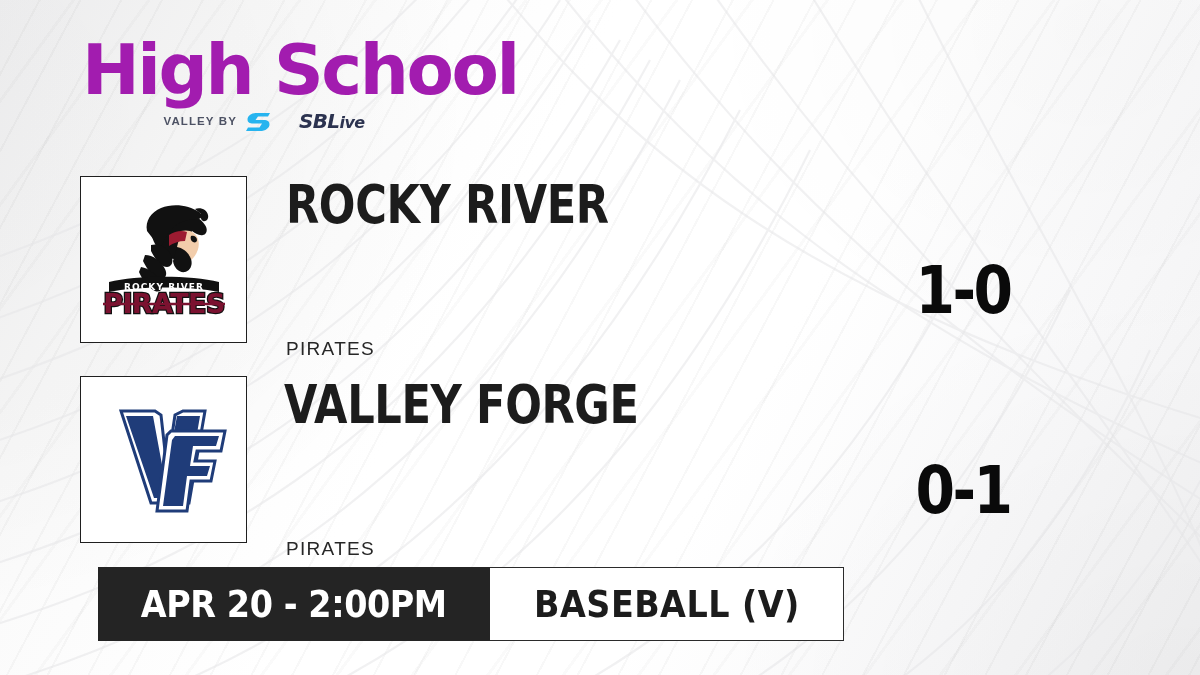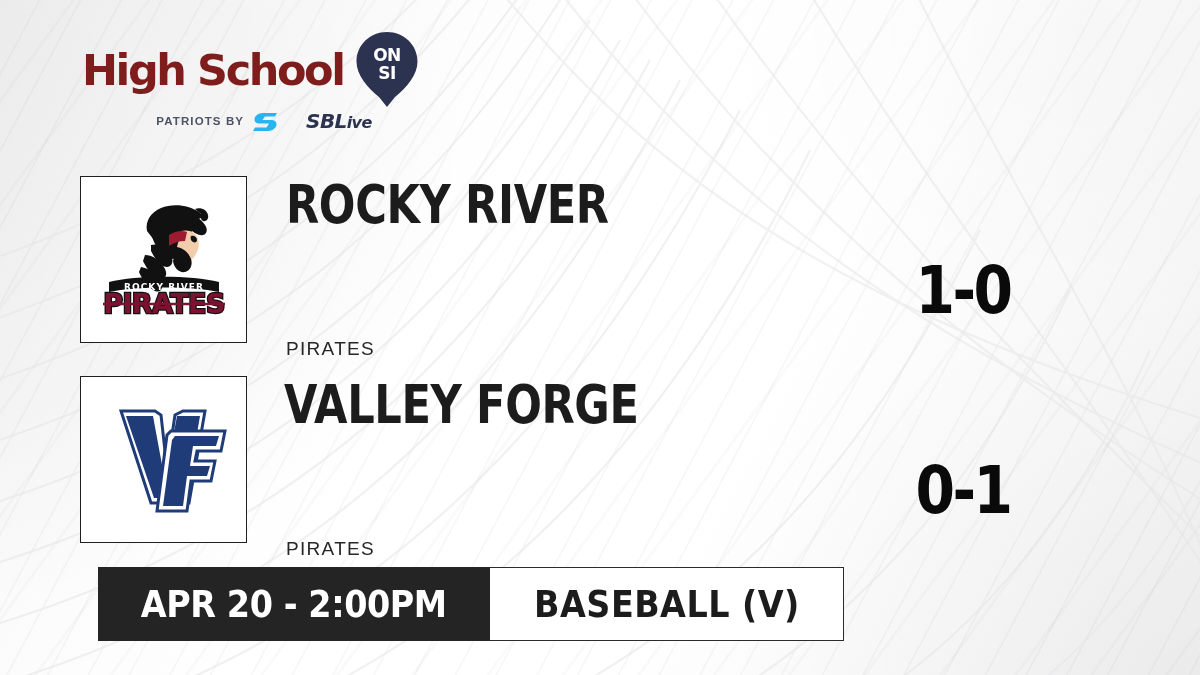--- a/index.html
+++ b/index.html
@@ -69,23 +69,23 @@
     width: 430px;
   }
   .brand-row {
     display: flex;
     align-items: center;
     height: 68px;
   }
   .brand-word {
     font-family: "DejaVu Sans", sans-serif;
     font-weight: bold;
-    font-size: 43px;
+    font-size: 69px;
     letter-spacing: -2.4px;
-    color: #7f1d1d;
+    color: #a21caf;
     line-height: 1;
     white-space: nowrap;
   }
   .brand-pin {
     position: relative;
     margin-left: 11px;
     width: 64px;
     height: 78px;
     flex: none;
   }
@@ -257,30 +257,23 @@
         <path d="M690 -40 C 860 210, 1030 370, 1255 590"></path>
         <path d="M790 -40 C 950 230, 1100 400, 1258 650"></path>
         <path d="M900 -40 C 1040 250, 1170 430, 1260 700"></path>
       </g>
     </svg>
   </div>
 
   <div id="brand">
     <div class="brand-row">
       <div class="brand-word">High School</div>
-      <div class="brand-pin">
-        <svg width="64" height="78" viewBox="0 0 64 78" xmlns="http://www.w3.org/2000/svg">
-          <path d="M32 1 C15 1 1.5 14 1.5 30.5 C1.5 44 12 56 24 66 L32 76 L40 66 C52 56 62.5 44 62.5 30.5 C62.5 14 49 1 32 1 Z" fill="#2c3350"></path>
-          <text x="32" y="30" text-anchor="middle" fill="#ffffff" font-family="DejaVu Sans, sans-serif" font-weight="bold" font-size="17" letter-spacing="-0.5">ON</text>
-          <text x="32" y="48" text-anchor="middle" fill="#ffffff" font-family="DejaVu Sans, sans-serif" font-weight="bold" font-size="17" letter-spacing="-0.5">SI</text>
-        </svg>
-      </div>
     </div>
     <div class="brand-sub">
-      <span class="powered">PATRIOTS BY</span>
+      <span class="powered">VALLEY BY</span>
       <span class="sblive">
         <svg class="sblive-mark" width="26" height="21" viewBox="0 0 26 21" xmlns="http://www.w3.org/2000/svg">
           <path d="M24 2 L10 2 C5 2 1.5 5 1.5 8.5 C1.5 11.5 4 12.5 7 12.5 L16 12.5 L13.5 16.5 L2 16.5 L0 20 L14 20 C19.5 20 23.5 17 23.5 13.2 C23.5 10.2 21 9 18 9 L9.5 9 L12 5.5 L22 5.5 Z" fill="#27b4ef"></path>
         </svg>
         <span class="sblive-word"><span>SBL</span><span class="lc">ive</span></span>
       </span>
     </div>
   </div>
 
   <div class="logo-box" id="logo-box-home">

